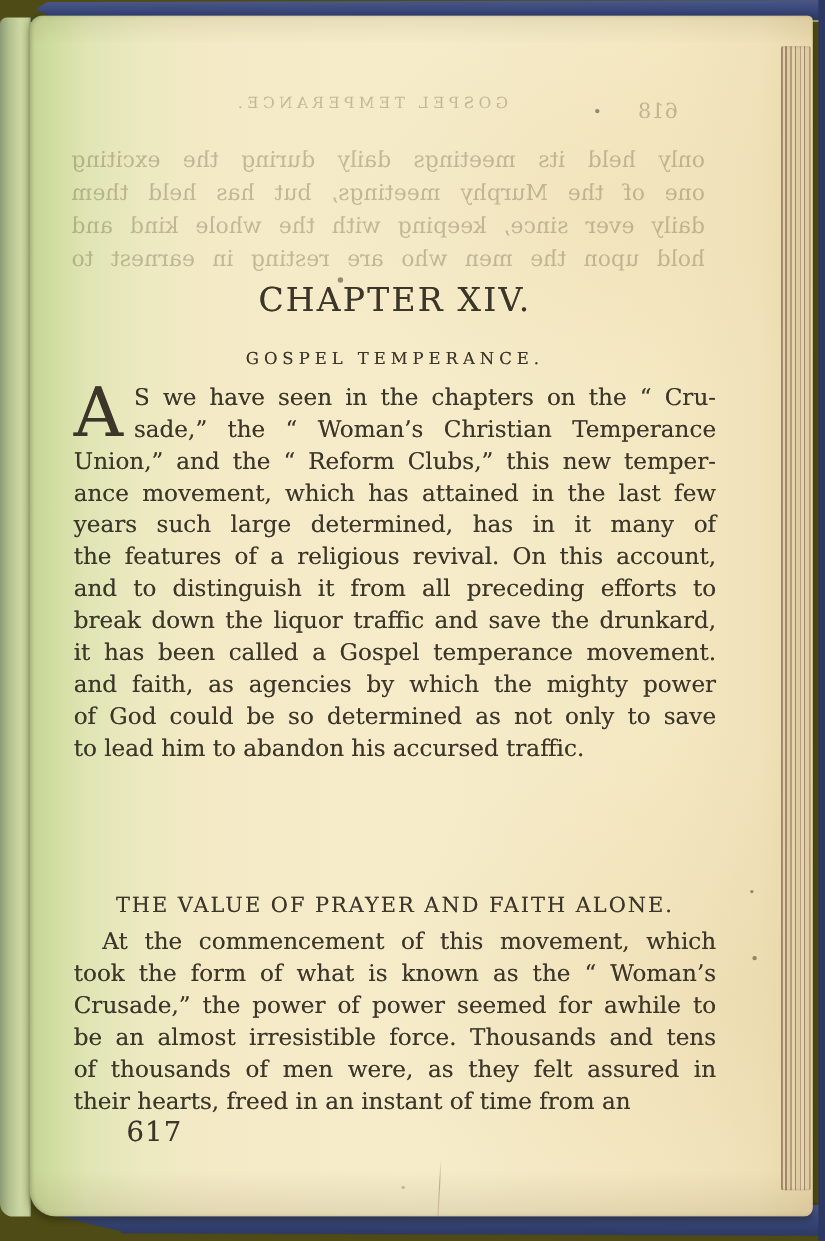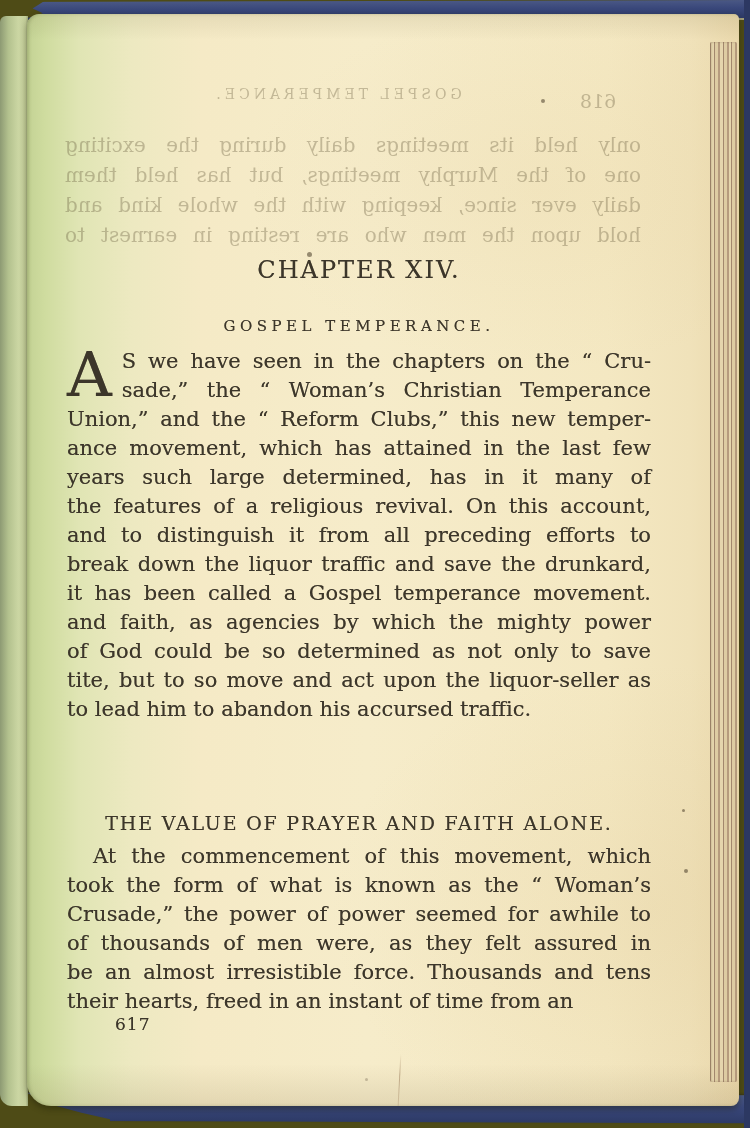--- a/index.html
+++ b/index.html
@@ -42,31 +42,31 @@
 
   
   .fore-edge{position:absolute;right:2px;top:28px;bottom:24px;width:27px;
     background:repeating-linear-gradient(90deg,
       #b2967a 0 1.5px,#e5d5ad 1.5px 4px,#9c8168 4px 5px,#ddcba2 5px 8.5px);
     border-radius:2px;opacity:.92;box-shadow:inset 1px 0 2px rgba(80,55,35,.4);}
 
   
   .ink{color:var(--ink,#3c362a);text-shadow:0 0 .4px rgba(55,48,38,.55);}
   .textblock{position:absolute;left:40px;width:584px;}
-  .heading-chapter{top:242px;text-align:center;font-size:24px;letter-spacing:2px;}
+  .heading-chapter{top:242px;text-align:center;font-size:30px;letter-spacing:2px;}
   .heading-subchapter{top:303px;text-align:center;font-size:15px;letter-spacing:4.5px;}
   .heading-section{top:798px;text-align:center;font-size:19px;letter-spacing:1.8px;}
   .para{position:absolute;font-size:21px;line-height:29px;}
   .para-1{top:333px;}
   .para-2{top:828px;}
   .tline{text-align:justify;text-align-last:justify;}
   .tline.last{text-align:justify;text-align-last:left;}
   .tline.indent{text-indent:26px;}
   .dropcap{float:left;font-size:62px;line-height:54px;height:56px;margin:1px 10px 0 0;}
-  .page-number{position:absolute;left:88px;top:1000px;font-size:17px;letter-spacing:1px;}
+  .page-number{position:absolute;left:88px;top:1000px;font-size:25px;letter-spacing:1px;}
 
   
   .ghost{position:absolute;color:rgba(98,86,56,.34);filter:blur(.6px);transform:scaleX(-1);}
   .ghost-title{left:170px;top:72px;width:280px;text-align:center;font-size:14px;letter-spacing:4px;}
   .ghost-folio{left:553px;top:76px;font-size:19px;}
   .ghost-body{left:38px;top:116px;width:576px;font-size:20px;line-height:30px;}
   .ghost-body .tline{text-align:justify;text-align-last:justify;}
 
   
   .speck{position:absolute;width:4px;height:4px;border-radius:50%;background:rgba(72,60,40,.55);}
@@ -115,32 +115,31 @@
       <div class="tline">sade,” the “ Woman’s Christian Temperance</div>
       <div class="tline">Union,” and the “ Reform Clubs,” this new temper-</div>
       <div class="tline">ance movement, which has attained in the last few</div>
       <div class="tline">years such large determined, has in it many of</div>
       <div class="tline">the features of a religious revival.  On this account,</div>
       <div class="tline">and to distinguish it from all preceding efforts to</div>
       <div class="tline">break down the liquor traffic and save the drunkard,</div>
       <div class="tline">it has been called a Gospel temperance movement.</div>
       <div class="tline">and faith, as agencies by which the mighty power</div>
       <div class="tline">of God could be so determined as not only to save</div>
-      <div class="tline">tite, but to so move and act upon the liquor-seller as</div>
       <div class="tline last">to lead him to abandon his accursed traffic.</div>
     </div>
 
     <div class="textblock ink heading-section" style="position:absolute;">THE VALUE OF PRAYER AND FAITH ALONE.</div>
 
     <div class="textblock ink para para-2">
       <div class="tline indent">At the commencement of this movement, which</div>
       <div class="tline">took the form of what is known as the “ Woman’s</div>
       <div class="tline">Crusade,” the power of power seemed for awhile to</div>
+      <div class="tline">be an almost irresistible force.  Thousands and tens</div>
       <div class="tline">of thousands of men were, as they felt assured in</div>
-      <div class="tline">be an almost irresistible force.  Thousands and tens</div>
       <div class="tline last">their hearts, freed in an instant of time from an</div>
     </div>
 
     <div class="page-number ink">617</div>
 
     <div class="speck speck-1"></div>
     <div class="speck speck-2"></div>
     <div class="speck speck-3"></div>
     <div class="speck speck-4"></div>
     <div class="speck speck-5"></div>

